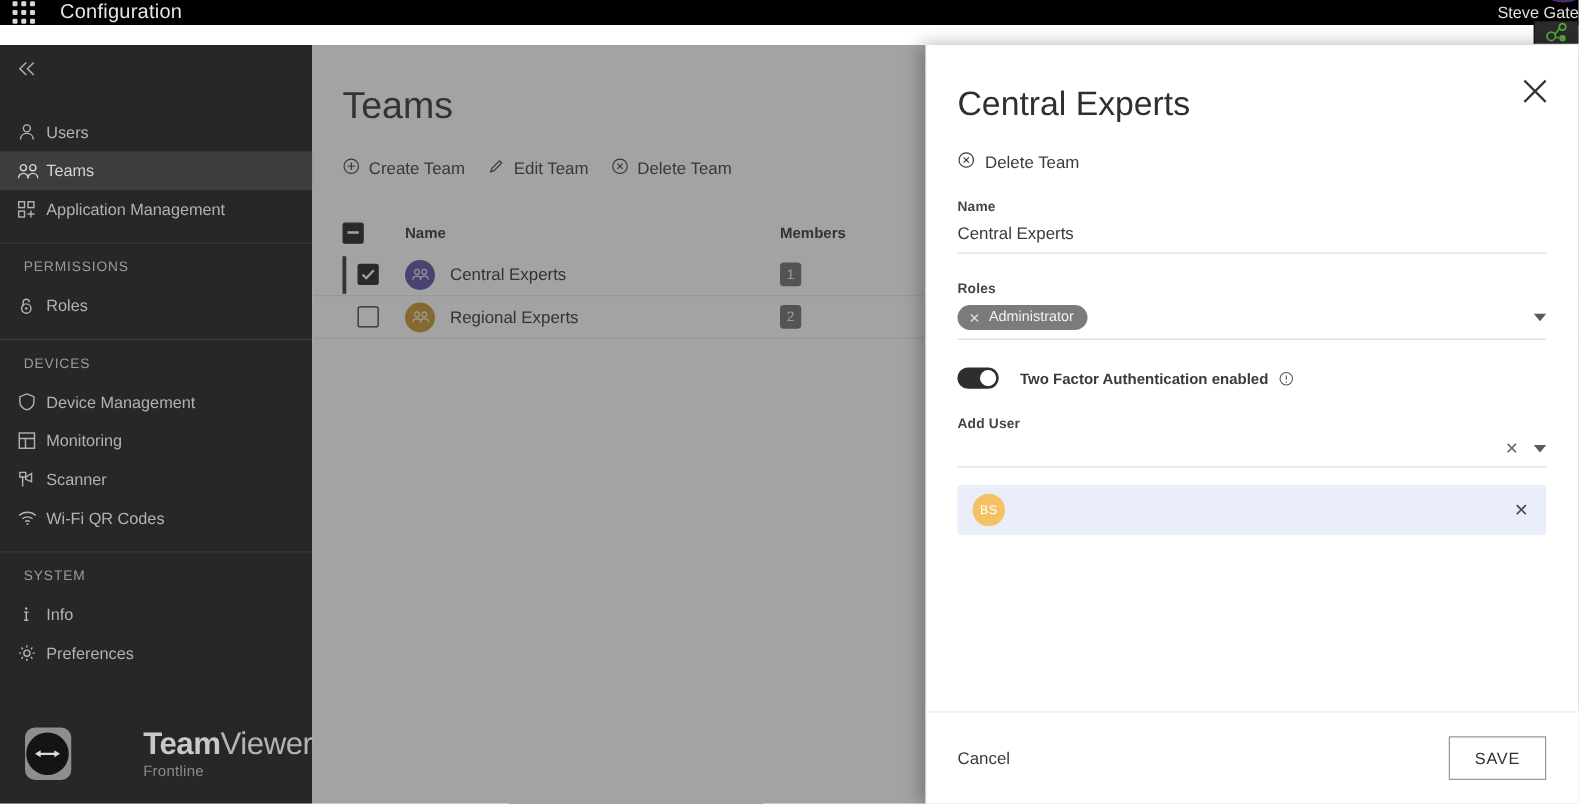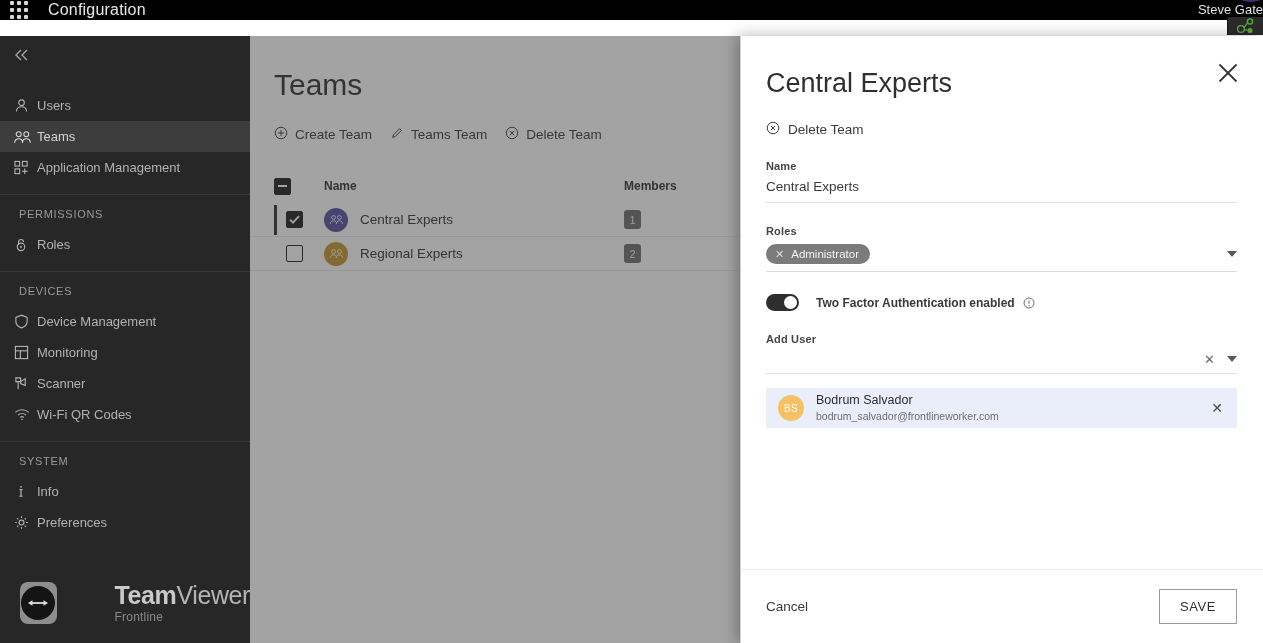--- a/index.html
+++ b/index.html
@@ -387,21 +387,21 @@
           </svg>
         </span>
         <span>Create Team</span>
       </div>
       <div class="tool-btn">
         <span>
           <svg width="14" height="14" viewBox="0 0 16 16">
             <path d="M3 13l1-3 7-7 2 2-7 7z" fill="none" stroke="#3c3c3c" stroke-width="1.1"></path>
           </svg>
         </span>
-        <span>Teams Team</span>
+        <span>Edit Team</span>
       </div>
       <div class="tool-btn">
         <span>
           <svg width="14" height="14" viewBox="0 0 16 16">
             <circle cx="8" cy="8" r="6.6" fill="none" stroke="#3c3c3c" stroke-width="1.1"></circle>
             <line x1="5.6" y1="5.6" x2="10.4" y2="10.4" stroke="#3c3c3c" stroke-width="1.1"></line>
             <line x1="10.4" y1="5.6" x2="5.6" y2="10.4" stroke="#3c3c3c" stroke-width="1.1"></line>
           </svg>
         </span>
         <span>Delete Team</span>
@@ -524,24 +524,20 @@
         <div class="field-label">Add User</div>
         <div class="field-empty">
           <span class="clear-x">✕</span>
           <span class="caret"></span>
         </div>
       </div>
 
 
       <div class="member-row">
         <div class="member-av">BS</div>
-        <div class="member-txt">
-          <div class="member-name">Bodrum Salvador</div>
-          <div class="member-mail">bodrum_salvador@frontlineworker.com</div>
-        </div>
         <span class="member-x">✕</span>
       </div>
 
     </div>
 
     <div class="panel-footer">
       <span class="cancel-link">Cancel</span>
       <button class="save-btn">SAVE</button>
     </div>
   </div>

